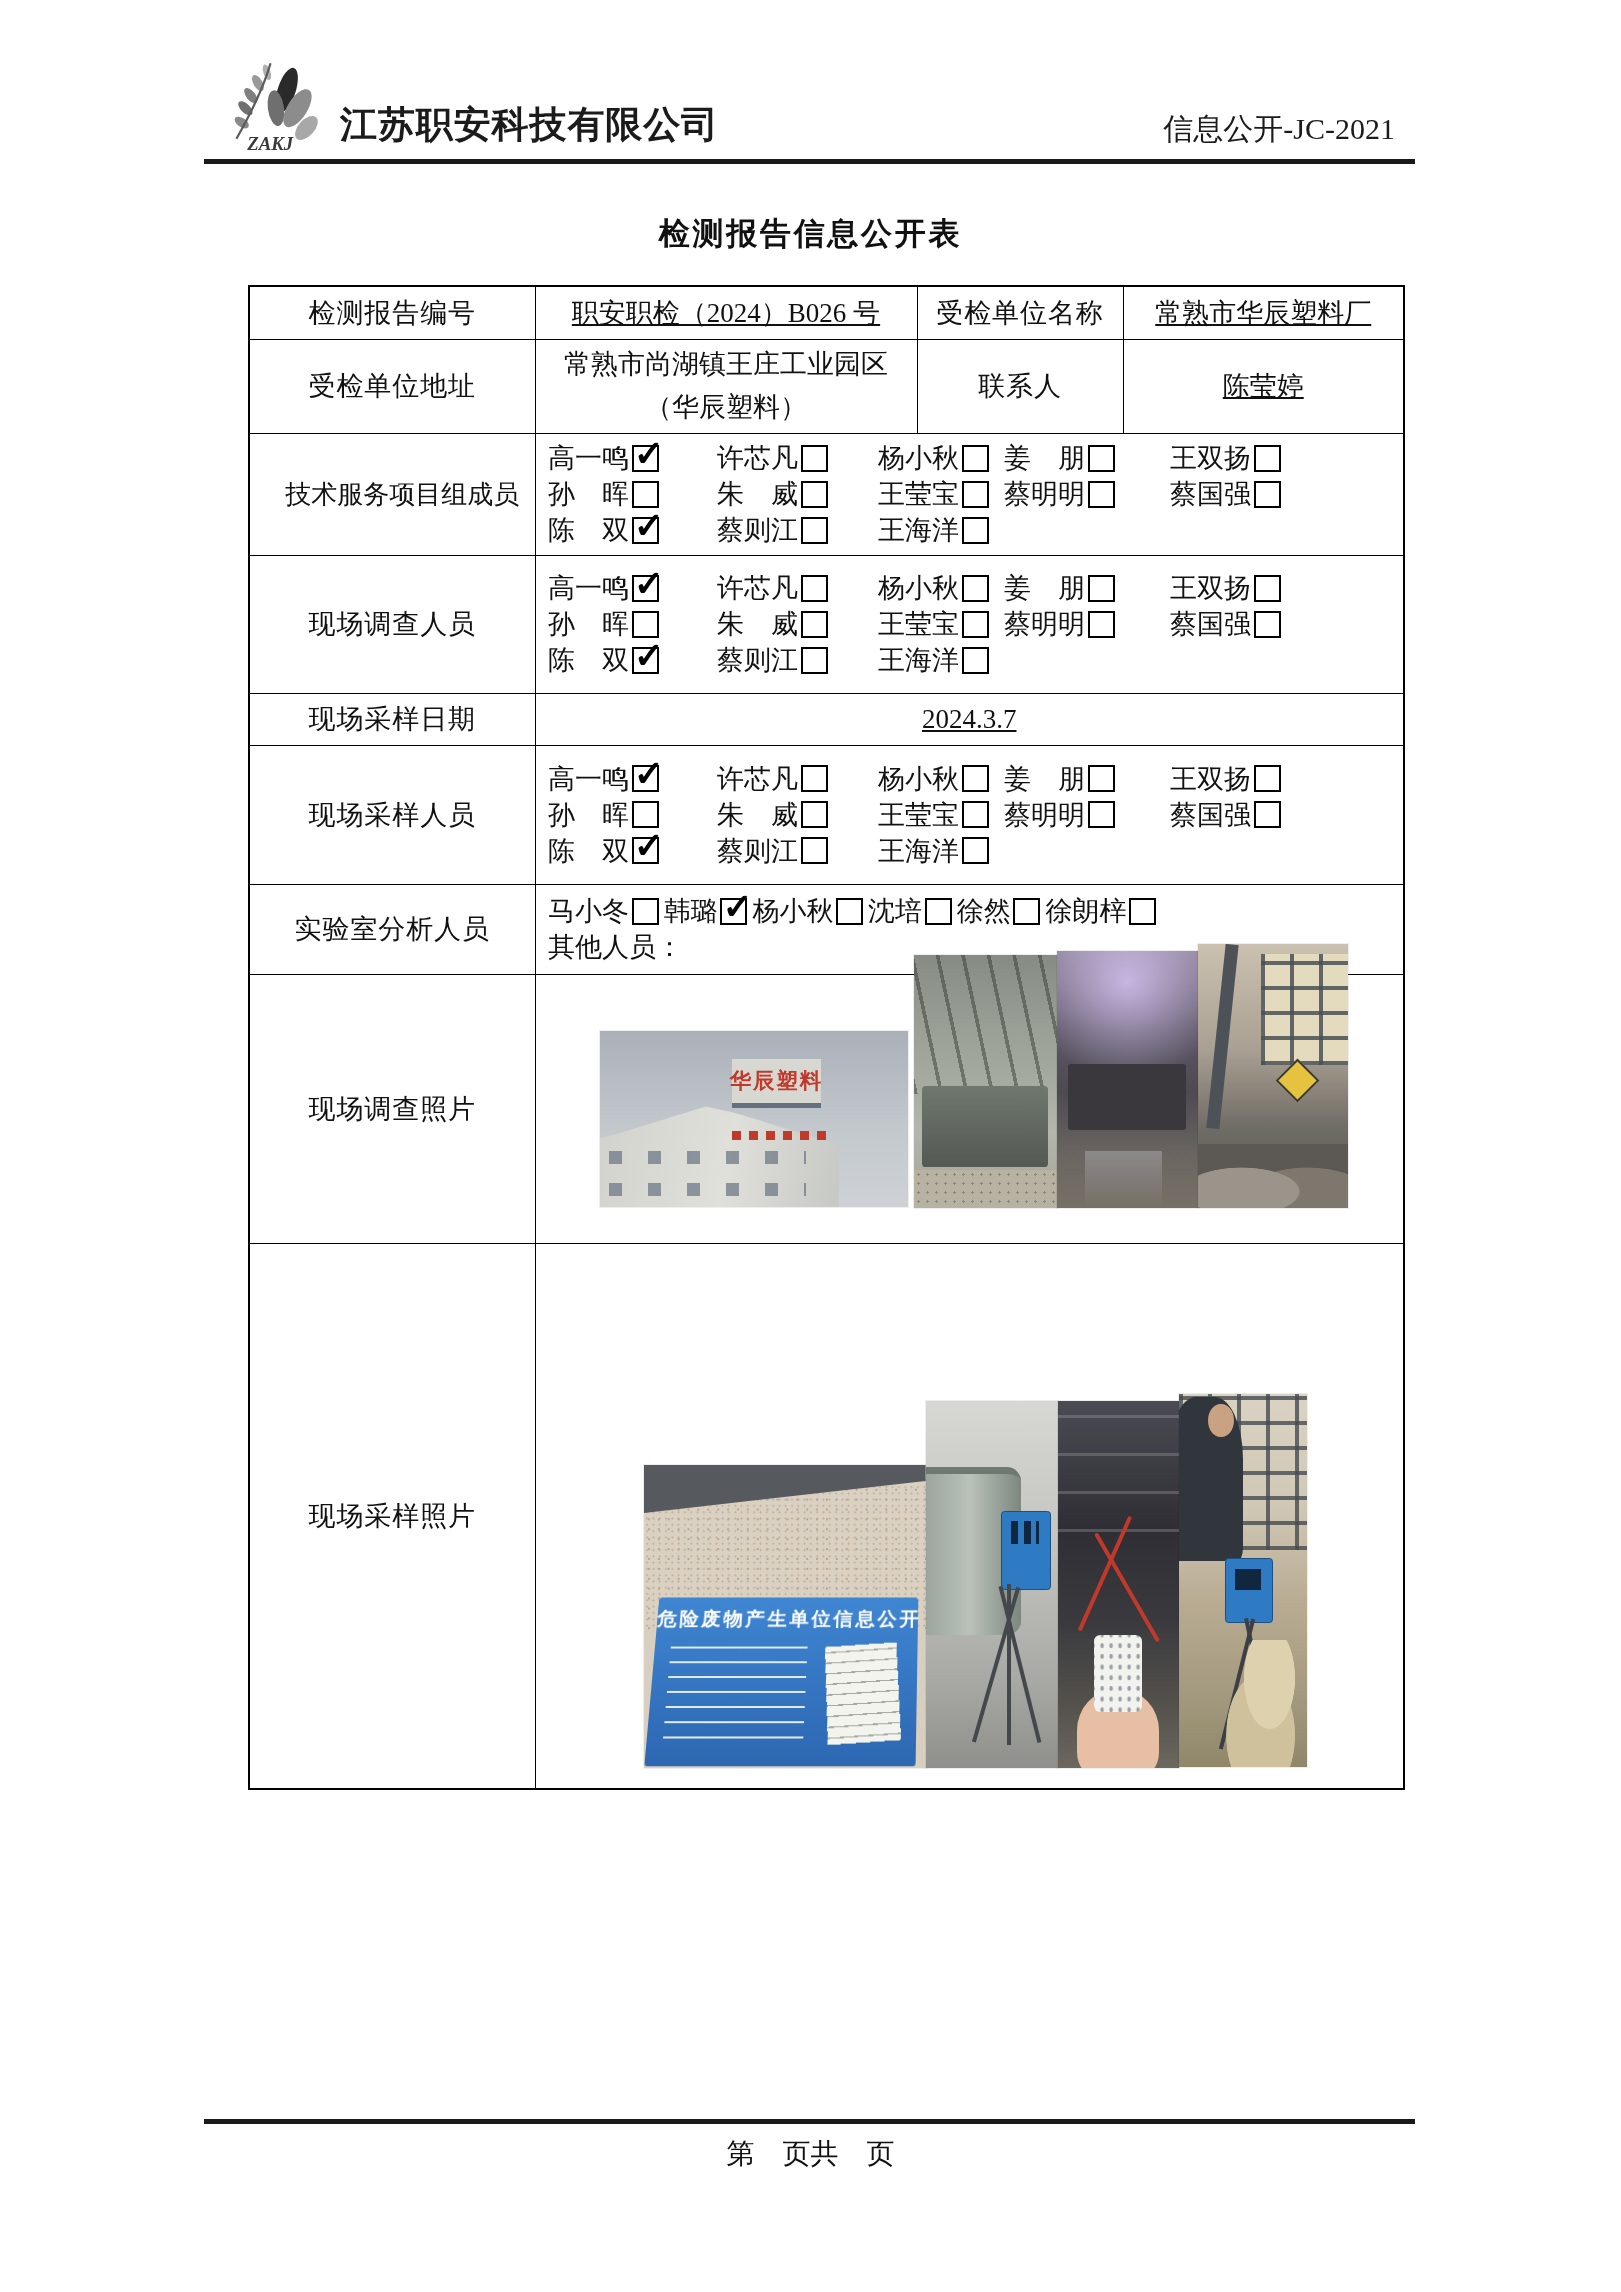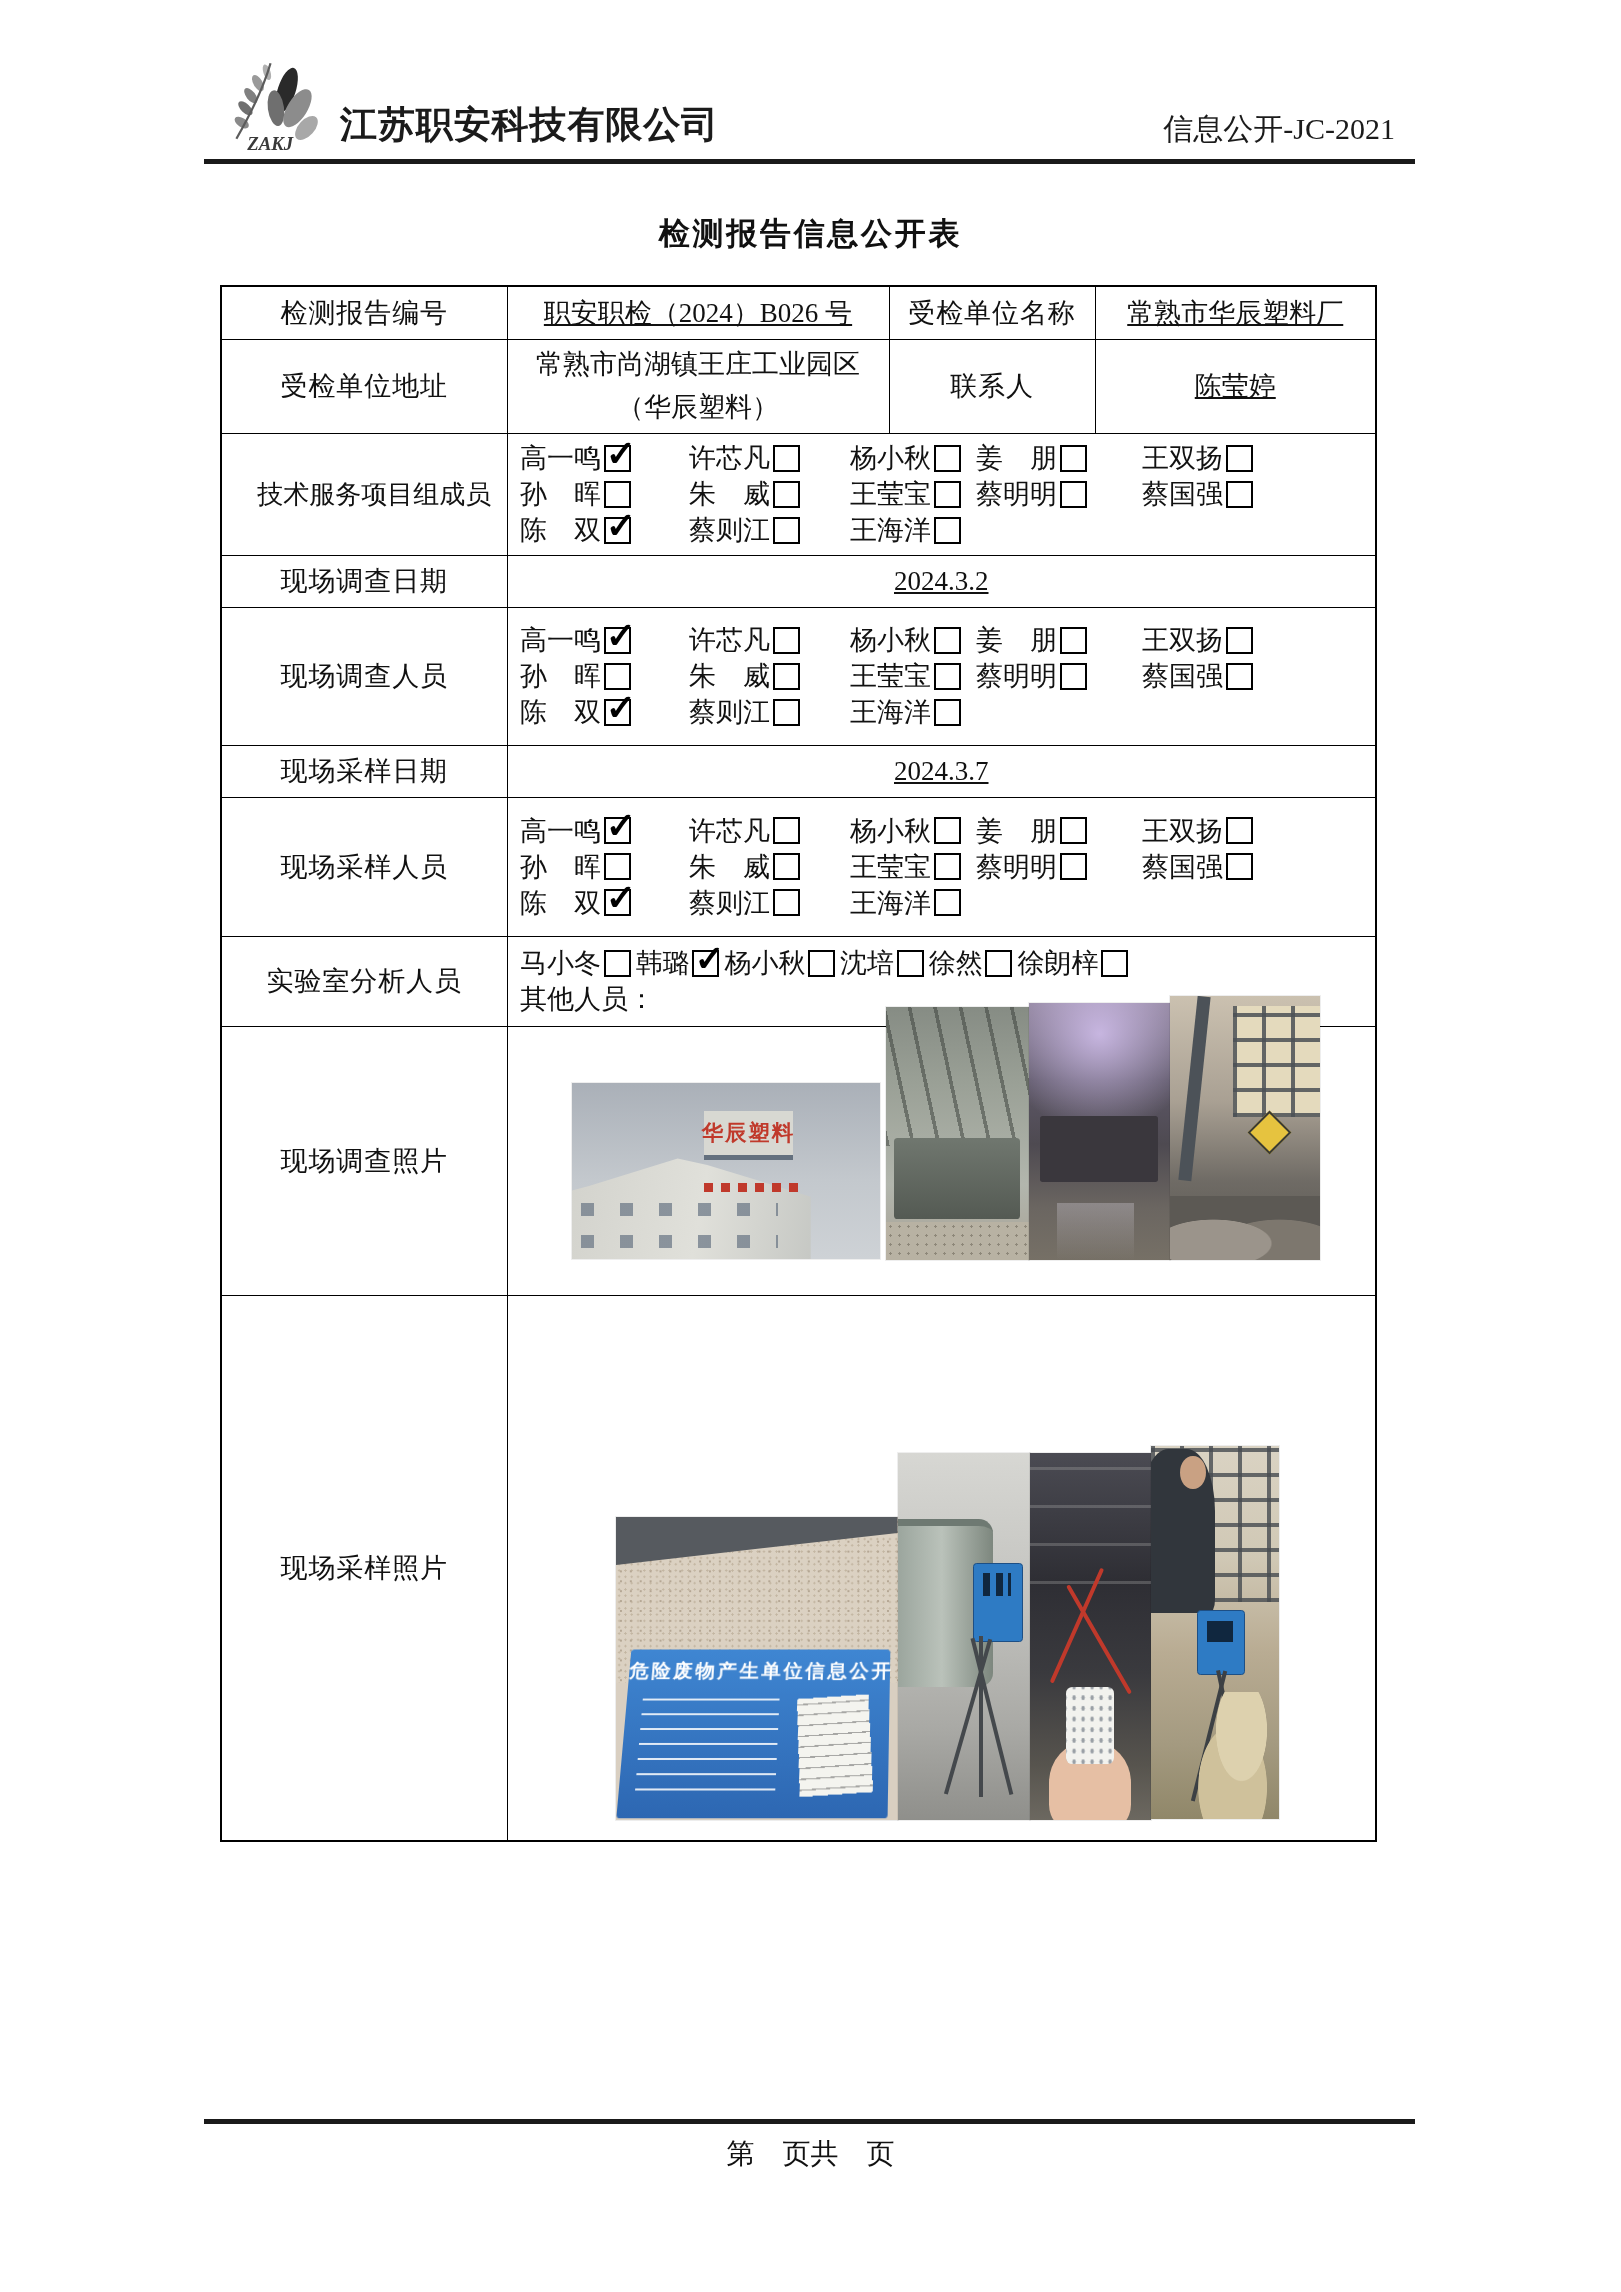--- a/index.html
+++ b/index.html
@@ -9,21 +9,21 @@
     overflow:hidden;
   }
   
   .logo{position:absolute;left:231px;top:56px;width:106px;height:99px;}
   .company-name{position:absolute;left:340px;top:100px;font-size:37px;letter-spacing:0.9px;font-weight:600;color:#1b1b1b;}
   .doc-code{position:absolute;right:226px;top:109px;font-size:30px;color:#1b1b1b;}
   .header-rule{position:absolute;left:204px;top:159px;width:1211px;height:4.5px;background:#1a1a1a;}
   
   .doc-title{position:absolute;left:0;top:213px;width:100%;text-align:center;font-size:31px;font-weight:bold;letter-spacing:2.7px;}
   
-  table.main{position:absolute;left:220px;top:285px;width:1155px;border-collapse:collapse;table-layout:fixed;border:2.7px solid #000;}
+  table.main{position:absolute;left:248px;top:285px;width:1155px;border-collapse:collapse;table-layout:fixed;border:2.7px solid #000;}
   table.main td{border:1.8px solid #000;font-size:27px;vertical-align:middle;padding:0;overflow:visible;}
   td.lbl{text-align:center;letter-spacing:0.9px;}
   td.val-c{text-align:center;text-decoration:underline;}
   .addr-line{text-align:center;line-height:43px;}
   
   .names-cell{height:100%;display:flex;flex-direction:column;justify-content:space-evenly;padding:5.4px 0;box-sizing:border-box;}
   .name-line{display:grid;grid-template-columns:169px 161px 126px 166px 1fr;padding-left:12.5px;align-items:center;}
   .lab-cell{display:flex;flex-direction:column;justify-content:space-evenly;height:100%;padding:3.6px 0 3.6px 12.5px;box-sizing:border-box;}
   .lab-line{display:flex;gap:5px;align-items:center;flex-wrap:wrap;}
   .name-item{display:inline-flex;align-items:center;white-space:pre;}
@@ -195,24 +195,20 @@
               </div>
               <div class="name-line">
                 <span class="name-item"><span>陈　双</span><span class="cb checked"></span></span>
                 <span class="name-item"><span>蔡则江</span><span class="cb"></span></span>
                 <span class="name-item"><span>王海洋</span><span class="cb"></span></span>
               </div>
             </div>
       </td>
     </tr>
 
-    <tr style="height:52px">
-      <td class="lbl">现场调查日期</td>
-      <td colspan="3" class="val-c">2024.3.2</td>
-    </tr>
 
     <tr style="height:138px">
       <td class="lbl">现场调查人员</td>
       <td colspan="3">
         <div class="names-cell">
               <div class="name-line">
                 <span class="name-item"><span>高一鸣</span><span class="cb checked"></span></span>
                 <span class="name-item"><span>许芯凡</span><span class="cb"></span></span>
                 <span class="name-item"><span>杨小秋</span><span class="cb"></span></span>
                 <span class="name-item"><span>姜　朋</span><span class="cb"></span></span>

